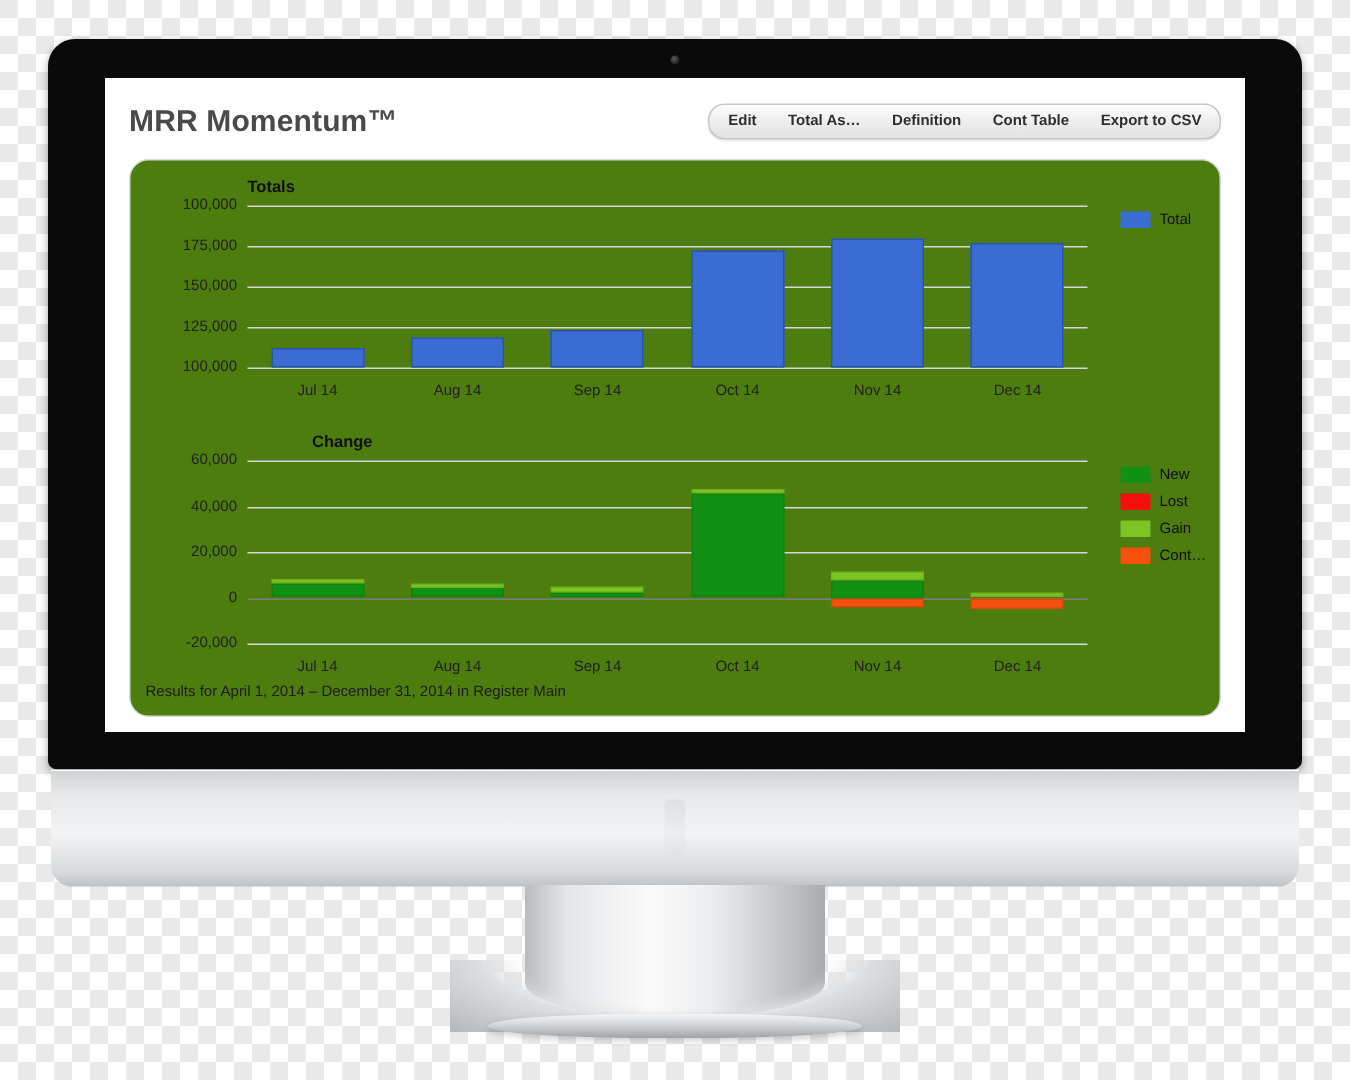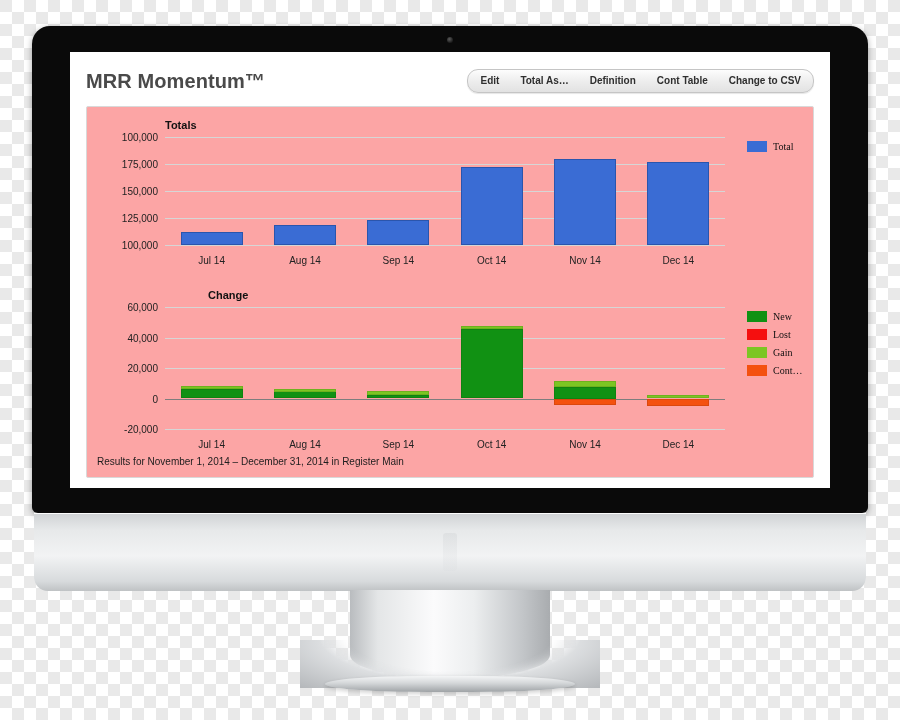--- a/index.html
+++ b/index.html
@@ -49,59 +49,59 @@
     height:30px;margin-bottom:10px;}
   .app-title{font-size:20px;font-weight:bold;color:#4a4a4a;letter-spacing:.1px;}
   .toolbar{display:flex;align-items:center;height:22px;border-radius:11px;
     background:linear-gradient(180deg,#fdfdfd 0%,#ededed 52%,#e2e2e2 100%);
     border:1px solid #c5c5c5;box-shadow:0 1px 1px rgba(0,0,0,.10);
     padding:0 2px;}
   .tbtn{font-size:10px;font-weight:bold;color:#2f2f2f;padding:0 10px;
     line-height:20px;white-space:nowrap;cursor:pointer;}
   .tbtn + .tbtn{border-left:1px solid transparent;}
 
-  .card{border:1px solid #d9d9d9;border-radius:2px;height:372px;box-sizing:border-box;
-    position:relative;background:#fca5a5;}
+  .card{border:1px solid #d9d9d9;border-radius:13px;height:372px;box-sizing:border-box;
+    position:relative;background:#4d7c0f;}
 
   .chart-title{position:absolute;font-size:11px;font-weight:bold;color:#111;}
 
   .plot{position:absolute;}
   .grid-line{position:absolute;left:0;right:0;height:1px;background:#d6d6d6;}
   .zero-line{position:absolute;left:0;right:0;height:1px;background:#7d7d7d;}
   .ytick{position:absolute;right:100%;margin-right:7px;transform:translateY(-50%);
     font-size:10px;color:#222;white-space:nowrap;}
   .xtick{position:absolute;transform:translateX(-50%);font-size:10px;color:#222;
     white-space:nowrap;}
   .bar{position:absolute;box-sizing:border-box;}
   .seg{position:absolute;left:0;width:100%;box-sizing:border-box;}
 
   .legend{position:absolute;}
   .legend-row{display:flex;align-items:center;height:18px;}
   .swatch{width:20px;height:11px;margin-right:6px;flex:none;}
-  .legend-label{font-size:10px;color:#111;white-space:nowrap;font-family:Liberation Serif, serif;}
+  .legend-label{font-size:10px;color:#111;white-space:nowrap;}
 
   .footer-note{position:absolute;left:10px;bottom:10px;font-size:10px;color:#1d1d1d;}
 </style>
 </head>
 <body>
 
 <div id="monitor">
   <div id="webcam"></div>
 
   <div id="screen">
     <div class="page">
 
       <div class="app-header">
         <div class="app-title">MRR Momentum™</div>
         <div class="toolbar">
           <div class="tbtn">Edit</div>
           <div class="tbtn">Total As…</div>
           <div class="tbtn">Definition</div>
           <div class="tbtn">Cont Table</div>
-          <div class="tbtn">Change to CSV</div>
+          <div class="tbtn">Export to CSV</div>
         </div>
       </div>
 
       <div class="card">
 
         <div class="chart-title" style="left:78px;top:12px;">Totals</div>
         <div class="plot" id="plot-totals" style="left:78px;top:30px;width:560px;height:108px;">
             <div class="grid-line" style="top: 108px;"></div>
             <div class="ytick" style="top: 108px;">100,000</div>
             <div class="grid-line" style="top: 81px;"></div>
@@ -200,21 +200,21 @@
             <div class="legend-row">
               <span class="swatch" style="background: rgb(124, 198, 35);"></span>
               <span class="legend-label">Gain</span>
             </div>
             <div class="legend-row">
               <span class="swatch" style="background: rgb(244, 81, 15);"></span>
               <span class="legend-label">Cont…</span>
             </div>
           </div>
 
-        <div class="footer-note">Results for November 1, 2014 – December 31, 2014 in Register Main</div>
+        <div class="footer-note">Results for April 1, 2014 – December 31, 2014 in Register Main</div>
       </div>
 
     </div>
   </div>
 </div>
 
 <div id="chin">
   <div id="chin-logo"></div>
 </div>
 <div id="neck"></div>

